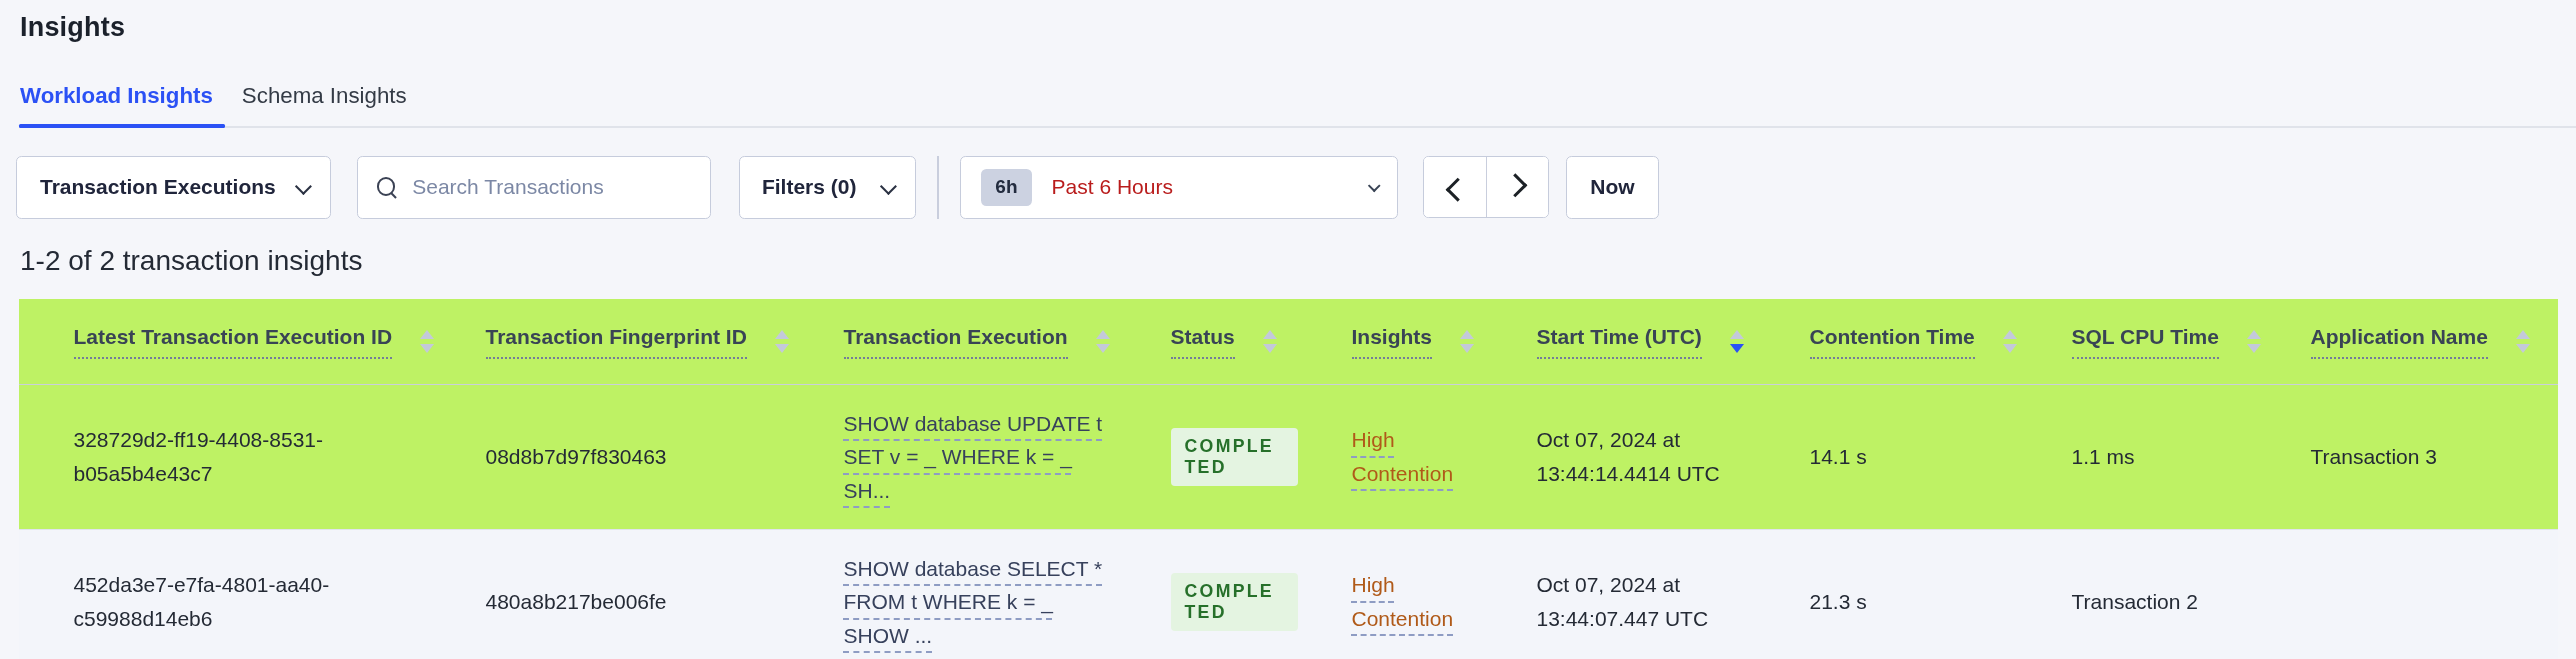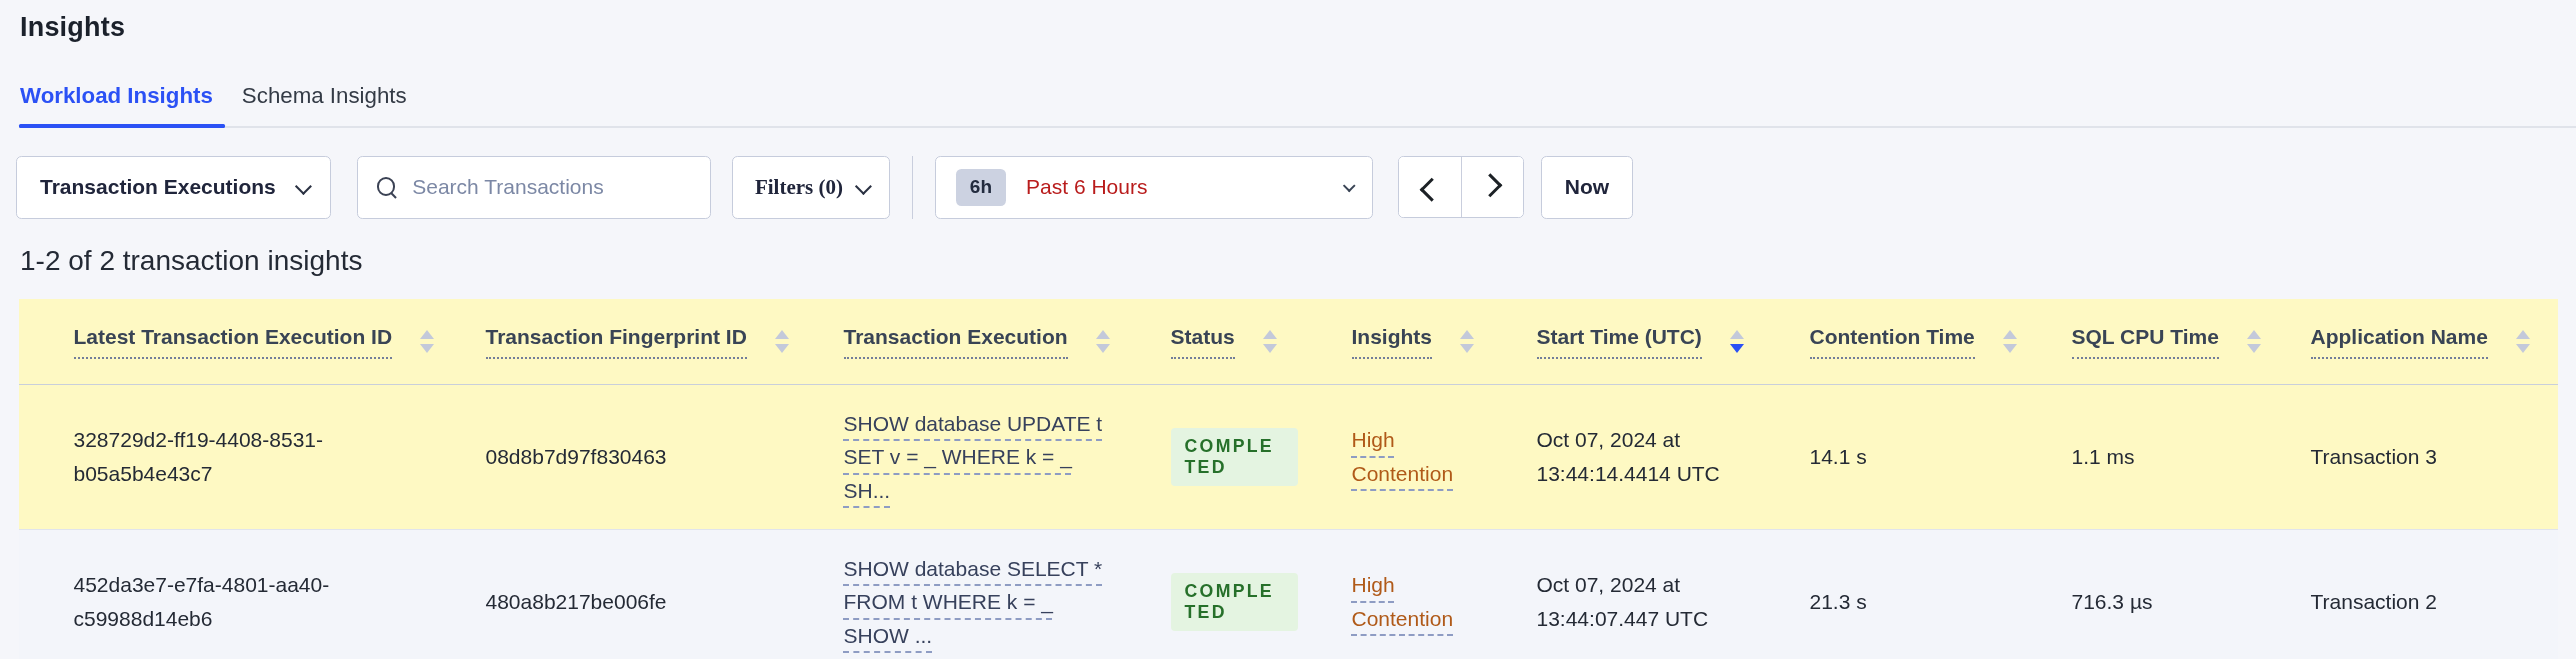--- a/index.html
+++ b/index.html
@@ -27,21 +27,21 @@
           transform:rotate(45deg) translateY(-2.3px); display:inline-block; }
   .search-box { margin-left:26px; width:354px; padding:0 18.5px; gap:15.4px; cursor:text; }
   .search-glass { width:20px; height:20px; position:relative; flex:0 0 auto; }
   .search-glass::before { content:""; position:absolute; left:0; top:0; width:14.6px; height:14.6px;
           border:2.3px solid #3b4254; border-radius:50%; }
   .search-glass::after { content:""; position:absolute; left:14.6px; top:14.6px; width:7px; height:2.3px;
           background:#3b4254; transform:rotate(45deg); transform-origin:left center; }
   .search-input { border:none; outline:none; font-size:21px; color:#242a35; width:100%;
           font-family:inherit; background:transparent; }
   .search-input::placeholder { color:#7c88a5; }
-  .filters-btn { margin-left:21px; padding:0 21.6px; font-weight:700; gap:13px;font-family:Liberation Serif, serif; }
+  .filters-btn { margin-left:28px; padding:0 21.6px; font-weight:700; gap:25px; }
   .toolbar-divider { width:1.5px; height:63px; background:#c9cedd; margin:0 21.6px; }
 
   .time-picker { width:438px; padding:0 20px; gap:20px; justify-content:flex-start; }
   .time-badge { background:#ccd2e1; border-radius:5.4px; font-size:19px; font-weight:700; color:#232c3f;
           padding:7.7px 14px; }
   .time-label { font-size:21px; color:#b91c1c; flex:1; text-align:left; }
   .time-chev { width:9.2px; height:9.2px; border-right:2.3px solid #394455; border-bottom:2.3px solid #394455;
           transform:rotate(45deg) translateY(-2.3px); }
 
   .range-group { display:flex; margin-left:25px; border:1.5px solid #c6ccdc; border-radius:5.4px; overflow:hidden; background:#fff; }
@@ -49,21 +49,21 @@
           cursor:pointer; background:#fff; }
   .range-btn + .range-btn { border-left:1.5px solid #c9cedd; }
   .arrow-left, .arrow-right { width:17px; height:17px; border-left:3.9px solid #1c2126; border-bottom:3.9px solid #1c2126; }
   .arrow-left  { transform:rotate(45deg) translateX(3.1px); }
   .arrow-right { transform:rotate(225deg) translateX(3.1px); }
   .now-btn { margin-left:17px; padding:0 23px; font-weight:700; border-radius:5.4px; }
 
   .results-summary { font-size:28px; color:#242a35; margin:26px 0 0 20px; }
 
   
-  .card { position:absolute; left:18.5px; right:18.5px; top:299px; bottom:0; background:#fef9c3; }
+  .card { position:absolute; left:18.5px; right:18.5px; top:299px; bottom:0; background:#bef264; }
   .grid-row { display:grid; grid-template-columns:444px 358px 327px 181px 185px 273px 262px 239px 270px; }
   .hdr { min-height:86px; align-items:center; border-bottom:1.5px solid #c9cfdb; }
   .hcell { display:flex; align-items:center; padding-left:23px; cursor:pointer; }
   .hcell.first { padding-left:55px; }
   .hlabel { font-size:21px; font-weight:700; color:#394455; border-bottom:2.3px dotted #737e99;
             padding-bottom:7.7px; line-height:1.2; }
   .sort { display:inline-flex; flex-direction:column; gap:4.6px; margin-left:28px; flex:0 0 auto; }
   .sort .up   { width:0; height:0; border-left:7.7px solid transparent; border-right:7.7px solid transparent; border-bottom:9.2px solid #c3c9da; }
   .sort .down { width:0; height:0; border-left:7.7px solid transparent; border-right:7.7px solid transparent; border-top:9.2px solid #c3c9da; }
   .sort.desc .down { border-top-color:#2b51f5; }
@@ -217,19 +217,18 @@
     </div>
 
     <div class="grid-row trow trow-2 alt">
       <div class="tcell first">452da3e7-e7fa-4801-aa40-c59988d14eb6</div>
       <div class="tcell">480a8b217be006fe</div>
       <div class="tcell"><span class="stmt-link">SHOW database SELECT * FROM t WHERE k = _ SHOW ...</span></div>
       <div class="tcell"><span class="status-badge">COMPLETED</span></div>
       <div class="tcell"><span class="insight-link">High Contention</span></div>
       <div class="tcell time-cell">Oct 07, 2024 at 13:44:07.447 UTC</div>
       <div class="tcell">21.3 s</div>
-      <div class="tcell">716.3 µs</div>
       <div class="tcell">Transaction 2</div>
     </div>
 
   </div>
 </div>
 
 
 </body></html>

